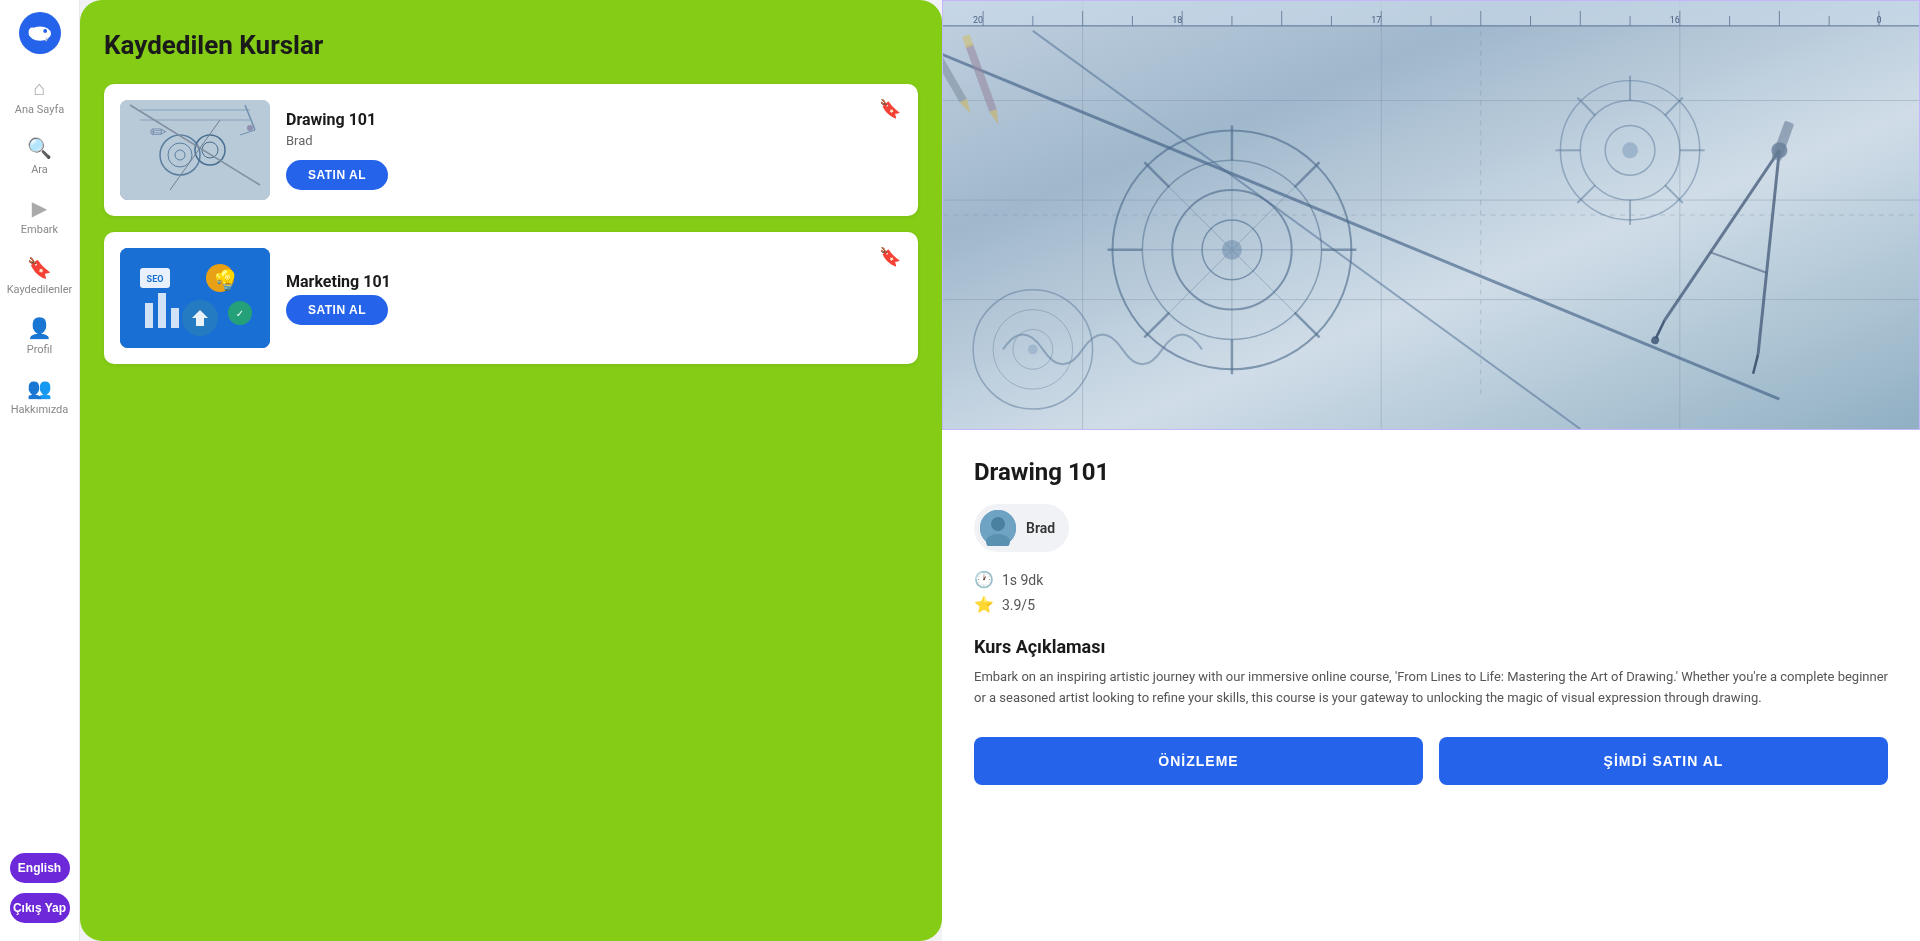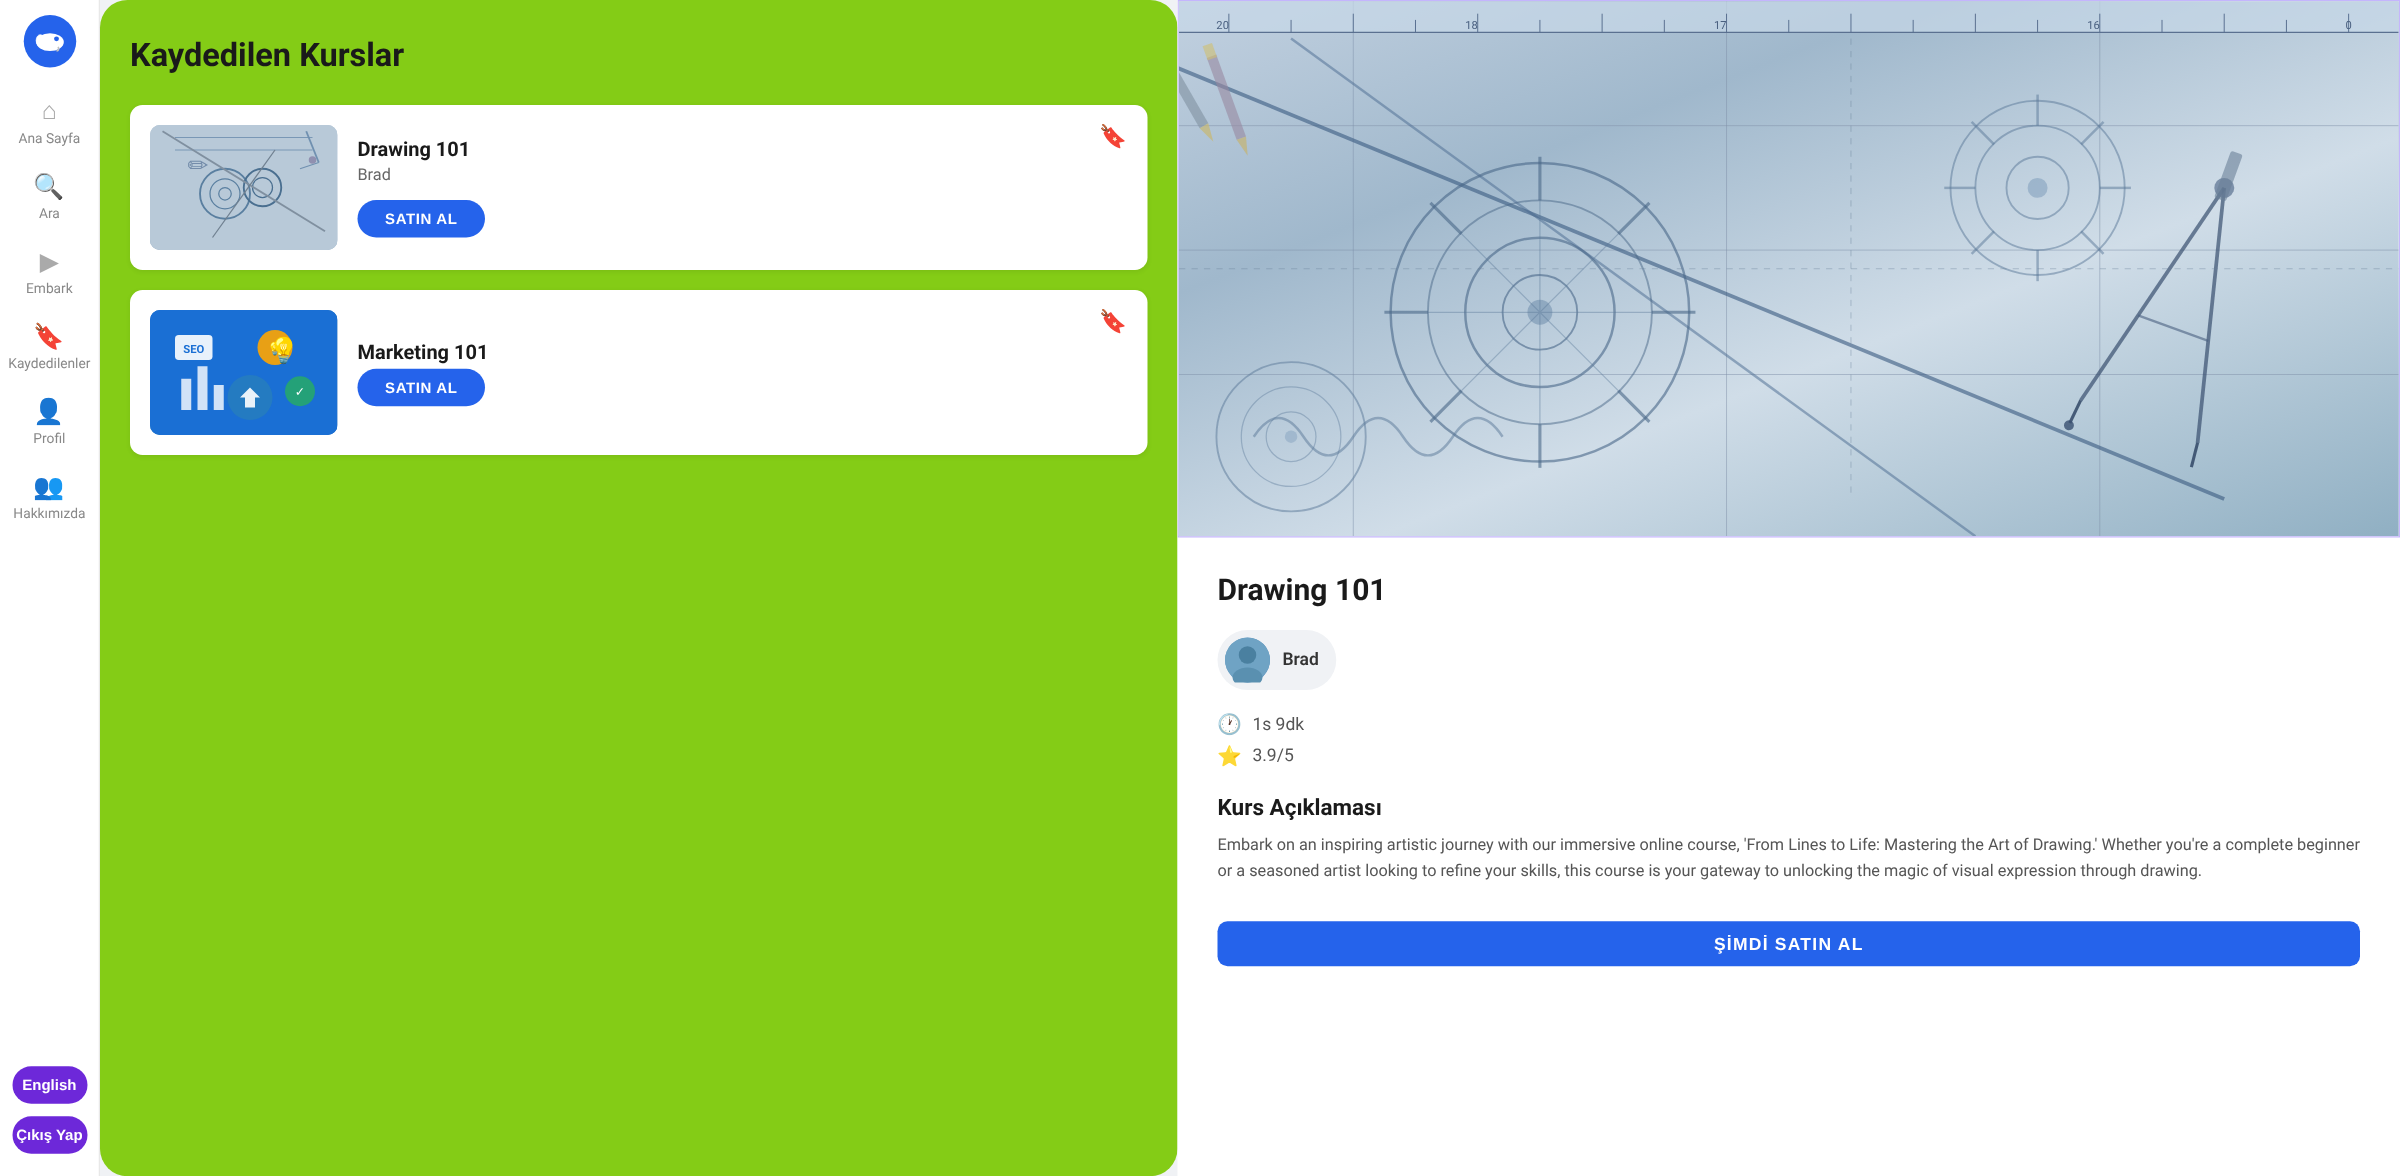--- a/index.html
+++ b/index.html
@@ -661,18 +661,19 @@
         <div class="meta-item">
           <span class="meta-icon">⭐</span>
           <span>3.9/5</span>
         </div>
       </div>
 
       <h3 class="section-title">Kurs Açıklaması</h3>
       <p class="description-text">Embark on an inspiring artistic journey with our immersive online course, 'From Lines to Life: Mastering the Art of Drawing.' Whether you're a complete beginner or a seasoned artist looking to refine your skills, this course is your gateway to unlocking the magic of visual expression through drawing.</p>
 
       <div class="action-buttons">
+        <button class="preview-btn">ÖNİZLEME</button>
         <button class="purchase-btn">ŞİMDİ SATIN AL</button>
       </div>
     </div>
   </div>
 
 </div>
 
 </body></html>

